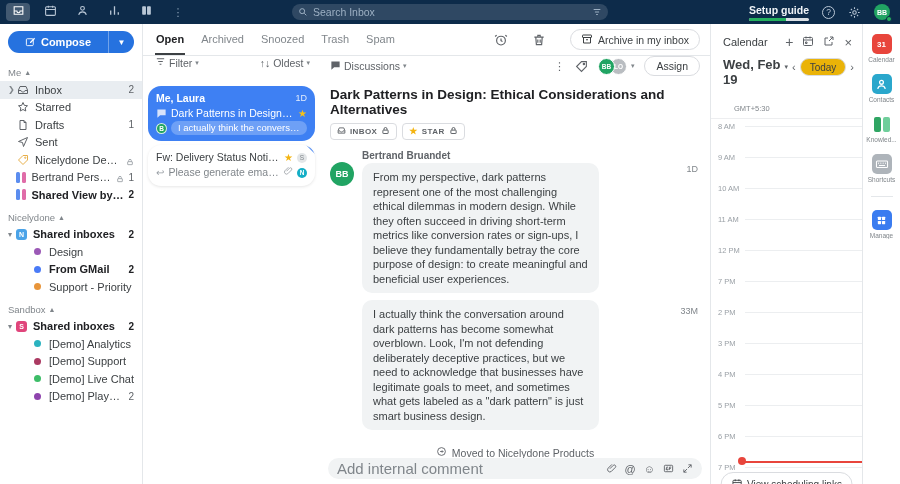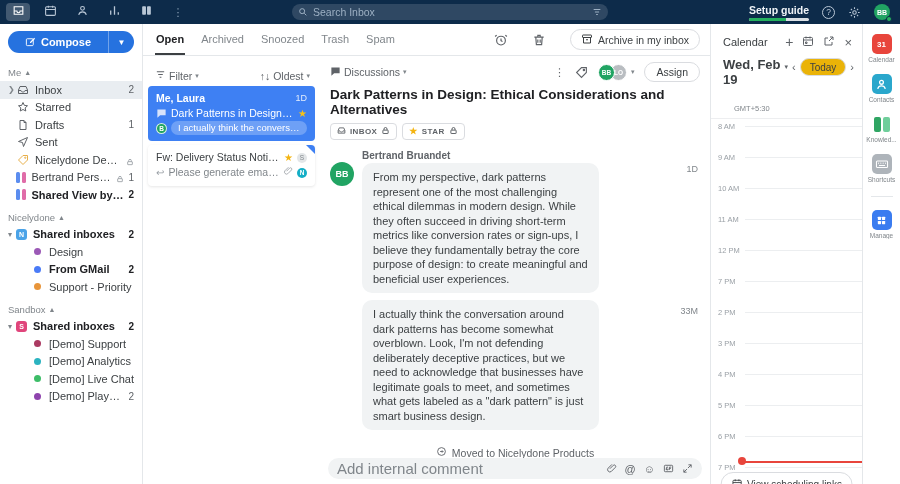--- a/index.html
+++ b/index.html
@@ -73,39 +73,39 @@
   
   .band1 { height:32px; border-bottom:1px solid #e4e7ea; display:flex; align-items:center; }
   .tabs { display:flex; align-items:flex-end; gap:15px; padding:0 0 0 12px; height:100%; }
   .tab { font-size:11px; color:#80868b; padding:9px 1px 8px; cursor:pointer; border-bottom:2px solid transparent; }
   .tab.active { color:#202124; font-weight:bold; border-bottom:2px solid #3c4043; }
   .band1-right { margin-left:auto; display:flex; align-items:center; gap:24px; padding-right:10px; color:#5f6368; }
   .icon13 { width:14px; height:14px; color:#5f6368; cursor:pointer; }
   .pill-btn { display:flex; align-items:center; gap:5px; border:1px solid #dadce0; border-radius:13px;
               height:21px; padding:0 10px; font-size:10.5px; color:#3c4043; background:#fff; cursor:pointer; white-space:nowrap; }
   .pill-btn svg { width:12px; height:12px; }
-  .band2 { height:26px; display:flex; align-items:flex-end; }
+  .band2 { height:26px; display:flex; align-items:flex-start; }
   .band2-list { width:177px; flex:0 0 177px; display:flex; align-items:center; padding:0 10px 0 12px; color:#5f6368; font-size:10.5px; }
   .b2item { display:flex; align-items:center; gap:3px; cursor:pointer; }
   .b2item svg { width:11px; height:11px; }
   .chev { font-size:7px; color:#80868b; }
   .band2-thread { flex:1; display:flex; align-items:center; padding:0 10px 0 10px; color:#5f6368; font-size:10.5px; }
   .band2-thread .right { margin-left:auto; display:flex; align-items:center; gap:10px; }
   .dots-v { font-size:11px; color:#5f6368; cursor:pointer; }
   .avastack { display:flex; align-items:center; cursor:pointer; }
   .ava { width:17px; height:17px; border-radius:50%; color:#fff; font-size:6.5px; font-weight:bold;
          display:flex; align-items:center; justify-content:center; border:1.5px solid #fff; }
   .ava.bb { background:#21a463; z-index:2; }
   .ava.lo { background:#b9bdc1; margin-left:-5px; z-index:1; }
   .assign { border:1px solid #dadce0; border-radius:12px; padding:3px 11px; font-size:10.5px; color:#3c4043; background:#fff; cursor:pointer; }
 
   
   .mid-body { flex:1; display:flex; min-height:0; }
   .list { width:177px; flex:0 0 177px; padding:4px 5px; }
-  .card { border-radius:4px; padding:5px 8px 6px 8px; font-size:10.5px; position:relative; cursor:pointer; }
+  .card { border-radius:13px; padding:5px 8px 6px 8px; font-size:10.5px; position:relative; cursor:pointer; }
   .card .r { display:flex; align-items:center; gap:4px; line-height:15px; min-width:0; }
   .card .grow { flex:1; white-space:nowrap; overflow:hidden; text-overflow:ellipsis; min-width:0; }
   .card1 { background:#3e80f3; color:#fff; }
   .card1 .time { font-size:9px; color:rgba(255,255,255,.85); }
   .card1 .star { color:#f6c117; font-size:10px; }
   .bub-ic { width:11px; height:11px; color:#d7e3fb; }
   .b-badge { width:11px; height:11px; border-radius:50%; background:#21a463; border:1px solid rgba(255,255,255,.8);
              color:#fff; font-size:6.5px; font-weight:bold; display:flex; align-items:center; justify-content:center; flex:0 0 auto; }
   .snip-pill { background:rgba(255,255,255,.25); border-radius:8px; padding:0 7px; font-size:9.5px;
                white-space:nowrap; overflow:hidden; text-overflow:ellipsis; flex:1; line-height:14px; }
@@ -391,26 +391,26 @@
           <span class="tri">▲</span>
         </div>
 
       <div class="srow">
         <span class="chv">▾</span>
         <span class="mini-badge" style="background:#e0457b">S</span>
         <span class="lbl b">Shared inboxes</span>
         <span class="cnt b">2</span>
       </div>
       <div class="srow dotrow">
+        <span class="dot" style="background:#2bb3c0"></span>
+        <span class="lbl">[Demo] Analytics</span>
+      </div>
+      <div class="srow dotrow">
         <span class="dot" style="background:#ab3a62"></span>
         <span class="lbl">[Demo] Support</span>
-      </div>
-      <div class="srow dotrow">
-        <span class="dot" style="background:#2bb3c0"></span>
-        <span class="lbl">[Demo] Analytics</span>
       </div>
       <div class="srow dotrow">
         <span class="dot" style="background:#3dbd68"></span>
         <span class="lbl">[Demo] Live Chat</span>
       </div>
       <div class="srow dotrow">
         <span class="dot" style="background:#8e44ad"></span>
         <span class="lbl">[Demo] Playground</span>
         <span class="cnt">2</span>
       </div>

